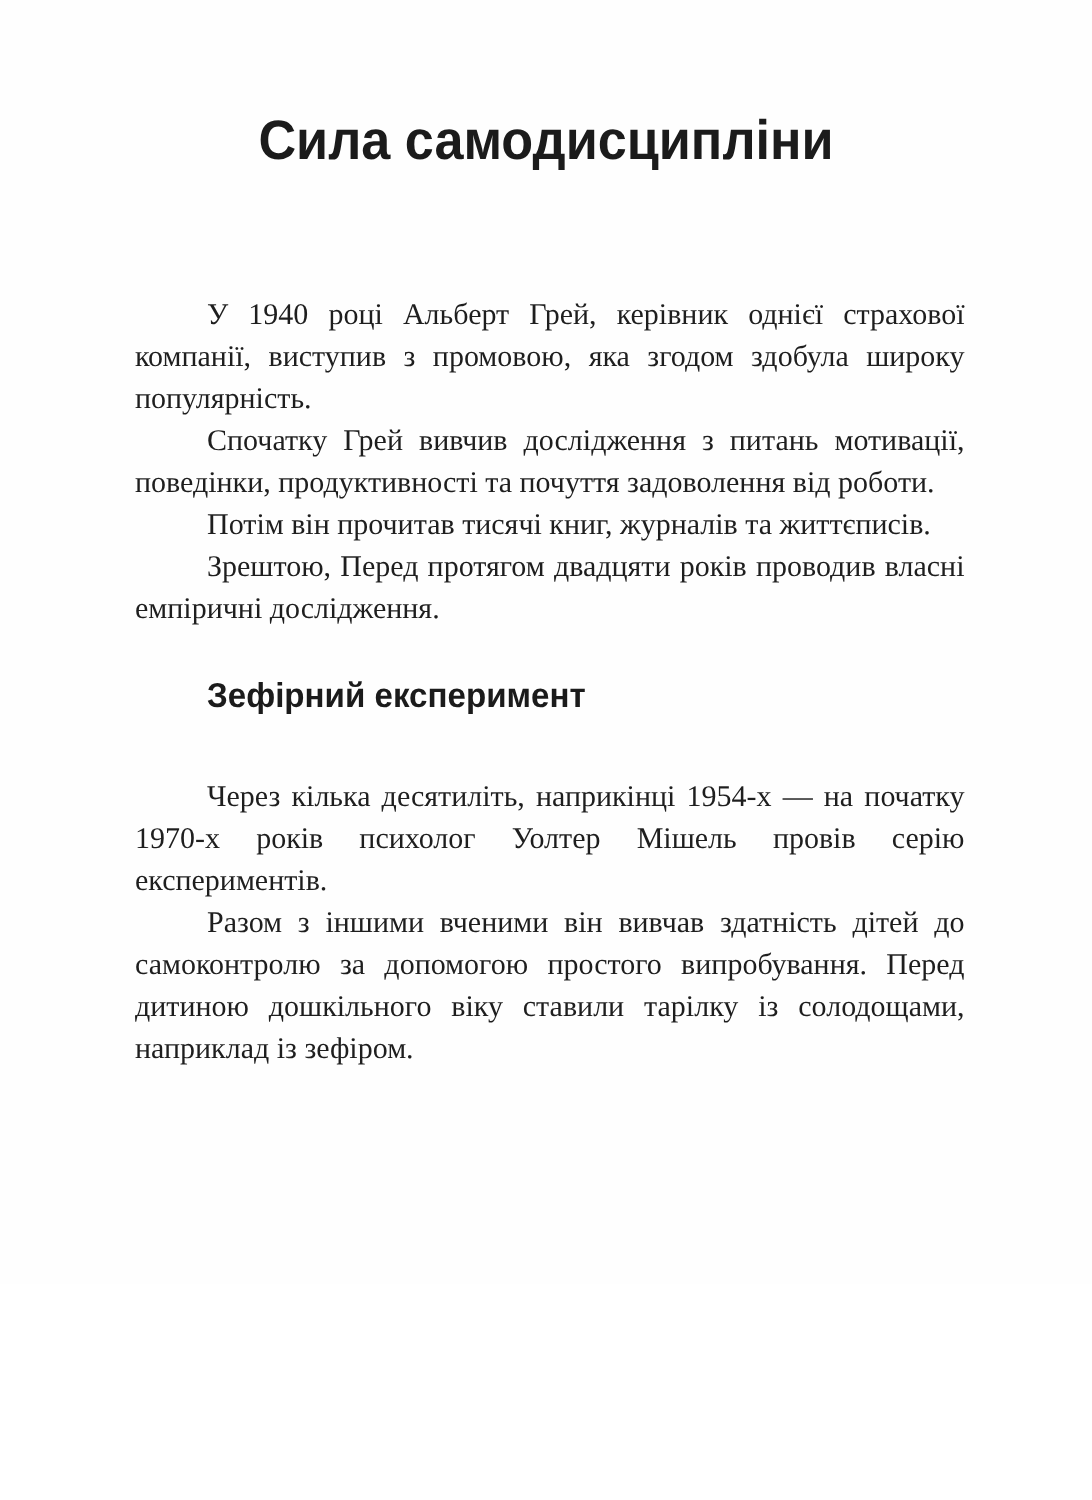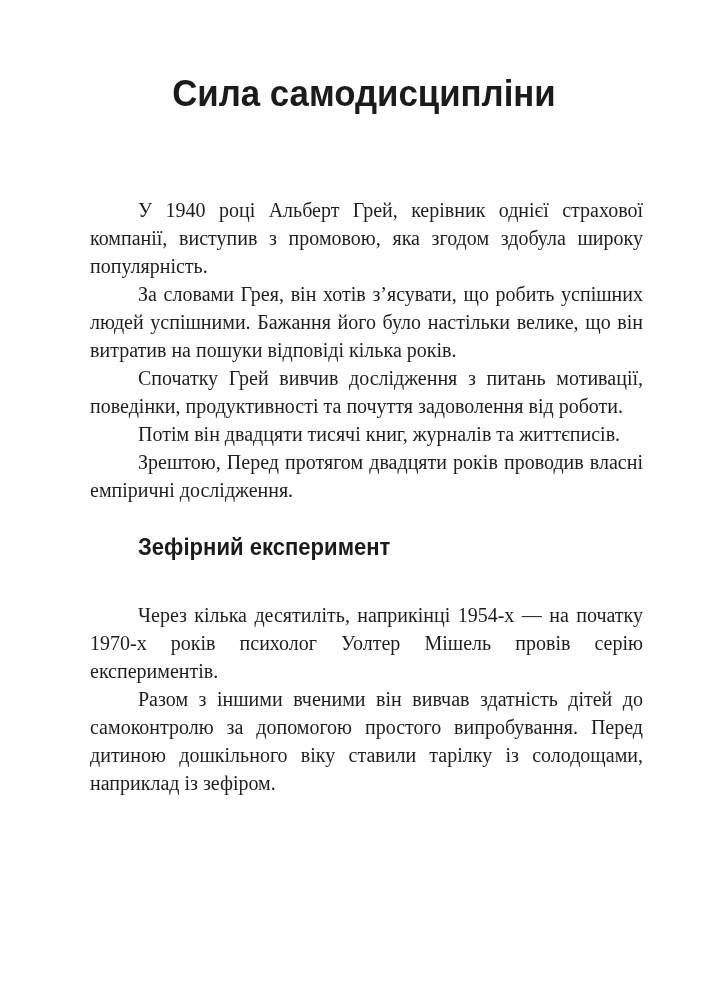--- a/index.html
+++ b/index.html
@@ -64,25 +64,24 @@
 <body>
 
 <div class="page">
 
   <h1 class="chapter-title">Сила самодисципліни</h1>
 
   <div class="page-body">
 
     <p>У 1940 році Альберт Грей, керівник однієї страхової компанії, виступив з промовою, яка згодом здобула широку популярність.</p>
 
-    <p>За словами Грея, він хотів з’ясувати, що робить успішних людей успішними. Бажання його було настільки велике, що він витратив на пошуки відповіді кілька років.</p>
 
     <p>Спочатку Грей вивчив дослідження з питань мотивації, поведінки, продуктивності та почуття задоволення від роботи.</p>
 
-    <p>Потім він двадцяти тисячі книг, журналів та життєписів.</p>
+    <p>Потім він прочитав тисячі книг, журналів та життєписів.</p>
 
     <p>Зрештою, Перед протягом двадцяти років проводив власні емпіричні дослідження.</p>
 
 
     <h2 class="section-heading">Зефірний експеримент</h2>
 
     <p>Через кілька десятиліть, наприкінці 1954-х — на початку 1970-х років психолог Уолтер Мішель провів серію експериментів.</p>
 
     <p>Разом з іншими вченими він вивчав здатність дітей до самоконтролю за допомогою простого випробування. Перед дитиною дошкільного віку ставили тарілку із солодощами, наприклад із зефіром.</p>
 

